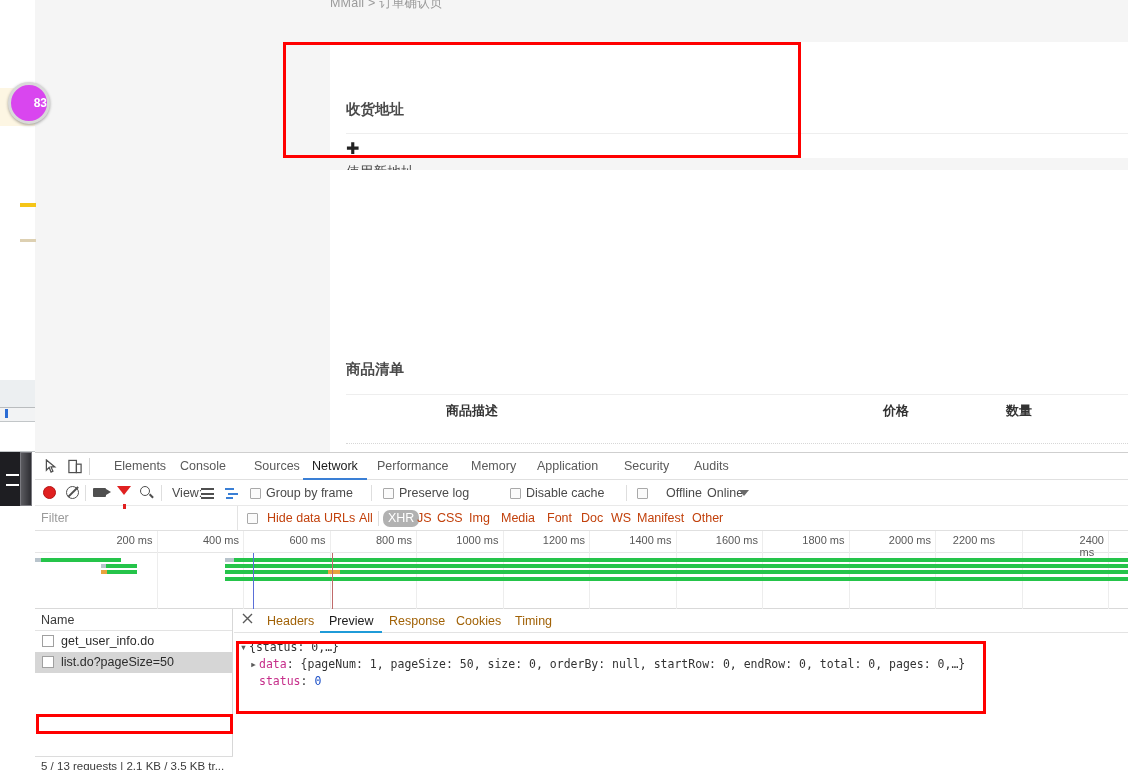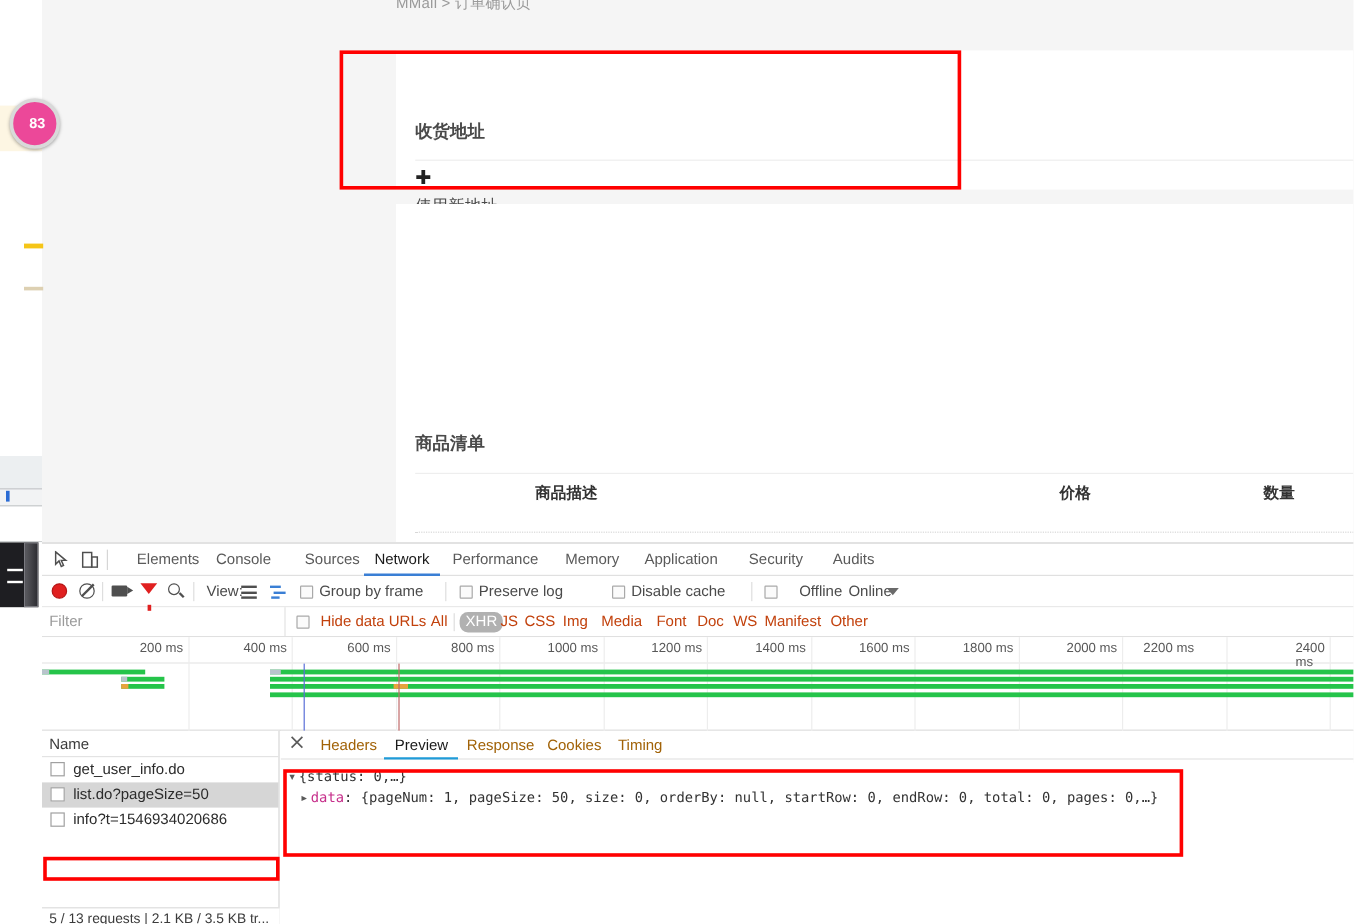--- a/index.html
+++ b/index.html
@@ -18,22 +18,22 @@
   .breadcrumb {
     position:absolute; left:330px; top:-6px; width:700px; height:18px;
     color:#9a9a9a; font-size:12.5px; line-height:18px; letter-spacing:.2px;
   }
 
   
   .left-strip { position:absolute; left:0; top:0; width:35px; height:452px; background:#ffffff; }
   .left-strip .band1 { position:absolute; left:0; top:88px; width:35px; height:38px; background:#fdf6e3; }
   .badge83 {
     position:absolute; left:8px; top:82px; width:42px; height:42px; border-radius:50%;
-    background:#ec4899; border:3px solid #d9d9d9;
-    color:#fff; font-size:12px; font-weight:bold; line-height:36px; text-align:center; padding-left:4px;
+    background:#d946ef; border:3px solid #d9d9d9;
+    color:#fff; font-size:12px; font-weight:bold; line-height:36px; text-align:right; padding-left:4px;
     box-shadow:0 1px 3px rgba(0,0,0,.35); overflow:hidden;
   }
   .ystripe1 { position:absolute; left:20px; top:203px; width:16px; height:4px; background:#f5c518; }
   .ystripe2 { position:absolute; left:20px; top:239px; width:16px; height:3px; background:#ddd0b2; }
   .lchunk-a { position:absolute; left:0; top:380px; width:35px; height:28px; background:#eceff1; border-bottom:1px solid #b9bcbe; }
   .lchunk-b { position:absolute; left:0; top:408px; width:35px; height:13px; background:#f2f3f4; }
   .lblue-sm { position:absolute; left:5px; top:409px; width:3px; height:9px; background:#2b6cd4; }
   .lbar { position:absolute; left:0; top:421px; width:35px; height:31px; background:#ffffff; border-top:1px solid #c2c6c8; border-bottom:1px solid #c2c6c8; }
 
   
@@ -51,21 +51,21 @@
   #card-goods { left:330px; top:170px; width:798px; height:282px; }
   #goods-title { position:absolute; left:16px; top:190px; font-size:14.5px; color:#4a4a4a; font-weight:bold; }
   #goods-rule  { position:absolute; left:16px; right:0; top:224px; height:1px; background:#eeeeee; }
 
   .gtable { position:absolute; left:16px; top:232px; width:782px; }
   .grow { position:relative; height:42px; }
   .grow.head .c { color:#333; font-weight:bold; font-size:13px; }
   .dotted { position:absolute; left:0; right:0; height:0; border-top:1px dotted #d7d7d7; }
   .c-desc { position:absolute; left:100px; }
   .c-price { position:absolute; left:500px; width:100px; text-align:center; }
-  .c-qty   { position:absolute; left:690px; width:60px; text-align:center; }
+  .c-qty   { position:absolute; left:660px; width:60px; }
   .gbody-row { position:relative; }
 
   
   .redbox { position:absolute; border:3px solid #ff0000; pointer-events:none; }
   #redbox-address { left:283px; top:42px; width:518px; height:116px; }
   #redbox-preview { left:236px; top:641px; width:750px; height:73px; }
   #redbox-request { left:36px; top:714px; width:197px; height:20px; }
 
   
   #devtools {
@@ -339,21 +339,20 @@
     <div class="tl-vline" style="left:297px; background:#c06a6a;"></div>
   </div>
 
   <div class="dt-split">
 
     <div class="req-pane">
       <div class="req-head">Name</div>
       <div id="req-rows">
           <div class="req-row"><span class="fcbx"></span><span>get_user_info.do</span></div>
           <div class="req-row sel"><span class="fcbx"></span><span>list.do?pageSize=50</span></div>
-          <div class="req-row"><span class="fcbx"></span><span>info?t=1546934020686</span></div>
         </div>
       <div class="req-status">5 / 13 requests  |  2.1 KB / 3.5 KB tr...</div>
     </div>
 
     <div class="det-pane">
       <div class="det-tabs">
         <span class="det-close" style="font-size:0">
           <svg viewBox="0 0 11 11" width="11" height="11">
               <path d="M1 1 L10 10 M10 1 L1 10" stroke="#5a5a5a" stroke-width="1.4"></path>
             </svg>
@@ -365,19 +364,22 @@
         <span class="det-tab" style="left:272px">Timing</span>
       </div>
 
       <div class="json">
         <div>
           <span class="tri">▾</span><span class="pun">{status: 0,…}</span>
         </div>
         <div class="jl2">
           <span class="tri">▸</span><span class="key">data</span><span class="pun">: </span><span class="pun">{pageNum: 1, pageSize: 50, size: 0, orderBy: null, startRow: 0, endRow: 0, total: 0, pages: 0,…}</span>
         </div>
+        <div class="jl3">
+          <span class="key">status</span><span class="pun">: </span><span class="num">0</span>
+        </div>
       </div>
     </div>
   </div>
 </div>
 
 <div class="redbox" id="redbox-preview"></div>
 <div class="redbox" id="redbox-request"></div>
 
 </body></html>

